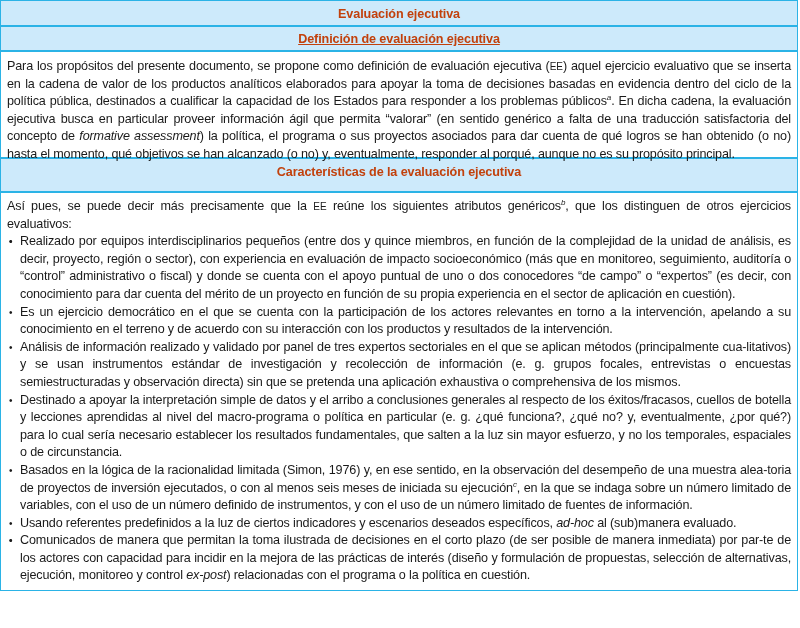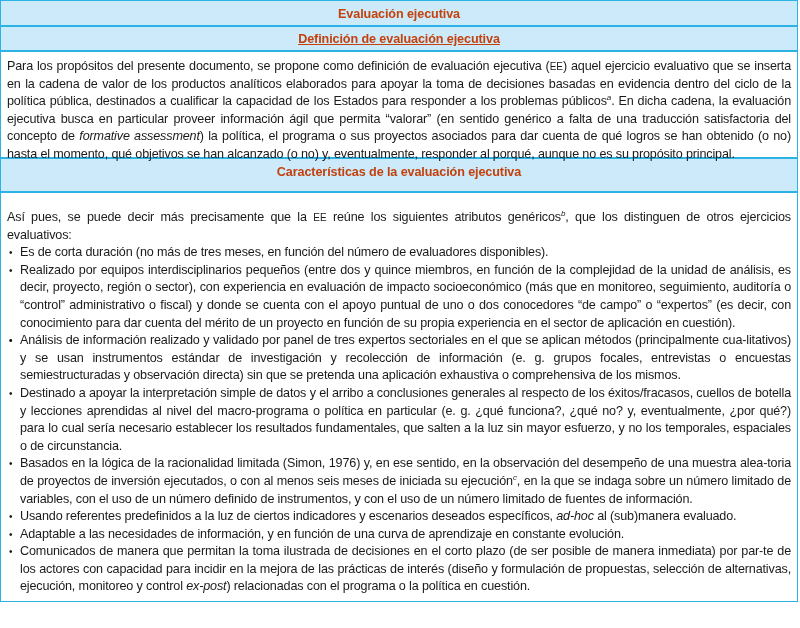--- a/index.html
+++ b/index.html
@@ -92,54 +92,53 @@
   </div>
 
   <div class="row body-row" style="height:107px; box-sizing:border-box;">
     <p><span>Para los propósitos del presente documento, se propone como definición de evaluación ejecutiva (</span><span class="smallcaps">EE</span><span>) aquel ejercicio evaluativo que se inserta en la cadena de valor de los productos analíticos elaborados para apoyar la toma de decisiones basadas en evidencia dentro del ciclo de la política pública, destinados a cualificar la capacidad de los Estados para responder a los problemas públicos</span><sup>a</sup><span>. En dicha cadena, la evaluación ejecutiva busca en particular proveer información ágil que permita “valorar” (en sentido genérico a falta de una traducción satisfactoria del concepto de </span><em>formative assessment</em><span>) la política, el programa o sus proyectos asociados para dar cuenta de qué logros se han obtenido (o no) hasta el momento, qué objetivos se han alcanzado (o no) y, eventualmente, responder al porqué, aunque no es su propósito principal.</span></p>
   </div>
 
   <div class="row header-row h3">
     <span>Características de la evaluación ejecutiva</span>
   </div>
 
-  <div class="row body-row" style="padding-top:16px;">
+  <div class="row body-row" style="padding-top:5px;">
     <p><span>Así pues, se puede decir más precisamente que la </span><span class="smallcaps">EE</span><span> reúne los siguientes atributos genéricos</span><sup>b</sup><span>, que los distinguen de otros ejercicios evaluativos:</span></p>
 
     <ul class="attr-list">
       <li>
         <span class="bullet">•</span>
-        <span>Es de corta duración (no más de tres meses, en función del número de evaluadores disponibles).</span>
       </li>
       <li>
         <span class="bullet">•</span>
         <span>Realizado por equipos interdisciplinarios pequeños (entre dos y quince miembros, en función de la complejidad de la unidad de análisis, es decir, proyecto, región o sector), con experiencia en evaluación de impacto socioeconómico (más que en monitoreo, seguimiento, auditoría o “control” administrativo o fiscal) y donde se cuenta con el apoyo puntual de uno o dos conocedores “de campo” o “expertos” (es decir, con conocimiento para dar cuenta del mérito de un proyecto en función de su propia experiencia en el sector de aplicación en cuestión).</span>
       </li>
       <li>
         <span class="bullet">•</span>
+        <span>Es un ejercicio democrático en el que se cuenta con la participación de los actores relevantes en torno a la intervención, apelando a su conocimiento en el terreno y de acuerdo con su interacción con los productos y resultados de la intervención.</span>
       </li>
       <li>
         <span class="bullet">•</span>
         <span>Análisis de información realizado y validado por panel de tres expertos sectoriales en el que se aplican métodos (principalmente cua-litativos) y se usan instrumentos estándar de investigación y recolección de información (e. g. grupos focales, entrevistas o encuestas semiestructuradas y observación directa) sin que se pretenda una aplicación exhaustiva o comprehensiva de los mismos.</span>
       </li>
       <li>
         <span class="bullet">•</span>
         <span>Destinado a apoyar la interpretación simple de datos y el arribo a conclusiones generales al respecto de los éxitos/fracasos, cuellos de botella y lecciones aprendidas al nivel del macro-programa o política en particular (e. g. ¿qué funciona?, ¿qué no? y, eventualmente, ¿por qué?) para lo cual sería necesario establecer los resultados fundamentales, que salten a la luz sin mayor esfuerzo, y no los temporales, espaciales o de circunstancia.</span>
       </li>
       <li>
         <span class="bullet">•</span>
         <span>Basados en la lógica de la racionalidad limitada (Simon, 1976) y, en ese sentido, en la observación del desempeño de una muestra alea-toria de proyectos de inversión ejecutados, o con al menos seis meses de iniciada su ejecución</span><sup>c</sup><span>, en la que se indaga sobre un número limitado de variables, con el uso de un número definido de instrumentos, y con el uso de un número limitado de fuentes de información.</span>
       </li>
       <li>
         <span class="bullet">•</span>
         <span>Usando referentes predefinidos a la luz de ciertos indicadores y escenarios deseados específicos, </span><em>ad-hoc</em><span> al (sub)manera evaluado.</span>
       </li>
       <li>
         <span class="bullet">•</span>
-        <span>Adaptable a las necesidades de información, y en función de una curva de aprendizaje en constante evolución.</span>
       </li>
       <li>
         <span class="bullet">•</span>
         <span>Comunicados de manera que permitan la toma ilustrada de decisiones en el corto plazo (de ser posible de manera inmediata) por par-te de los actores con capacidad para incidir en la mejora de las prácticas de interés (diseño y formulación de propuestas, selección de alternativas, ejecución, monitoreo y control </span><em>ex-post</em><span>) relacionadas con el programa o la política en cuestión.</span>
       </li>
     </ul>
   </div>
 
 </div>
 

